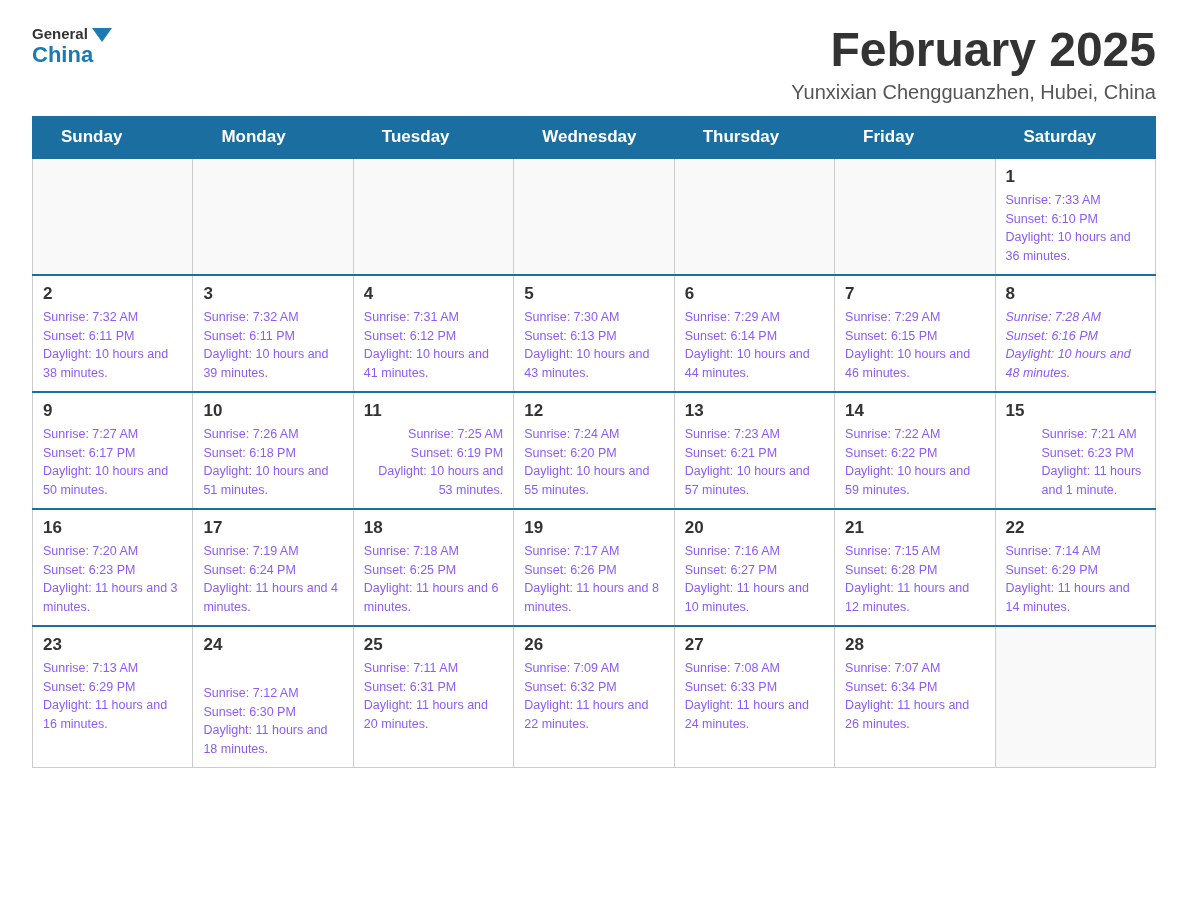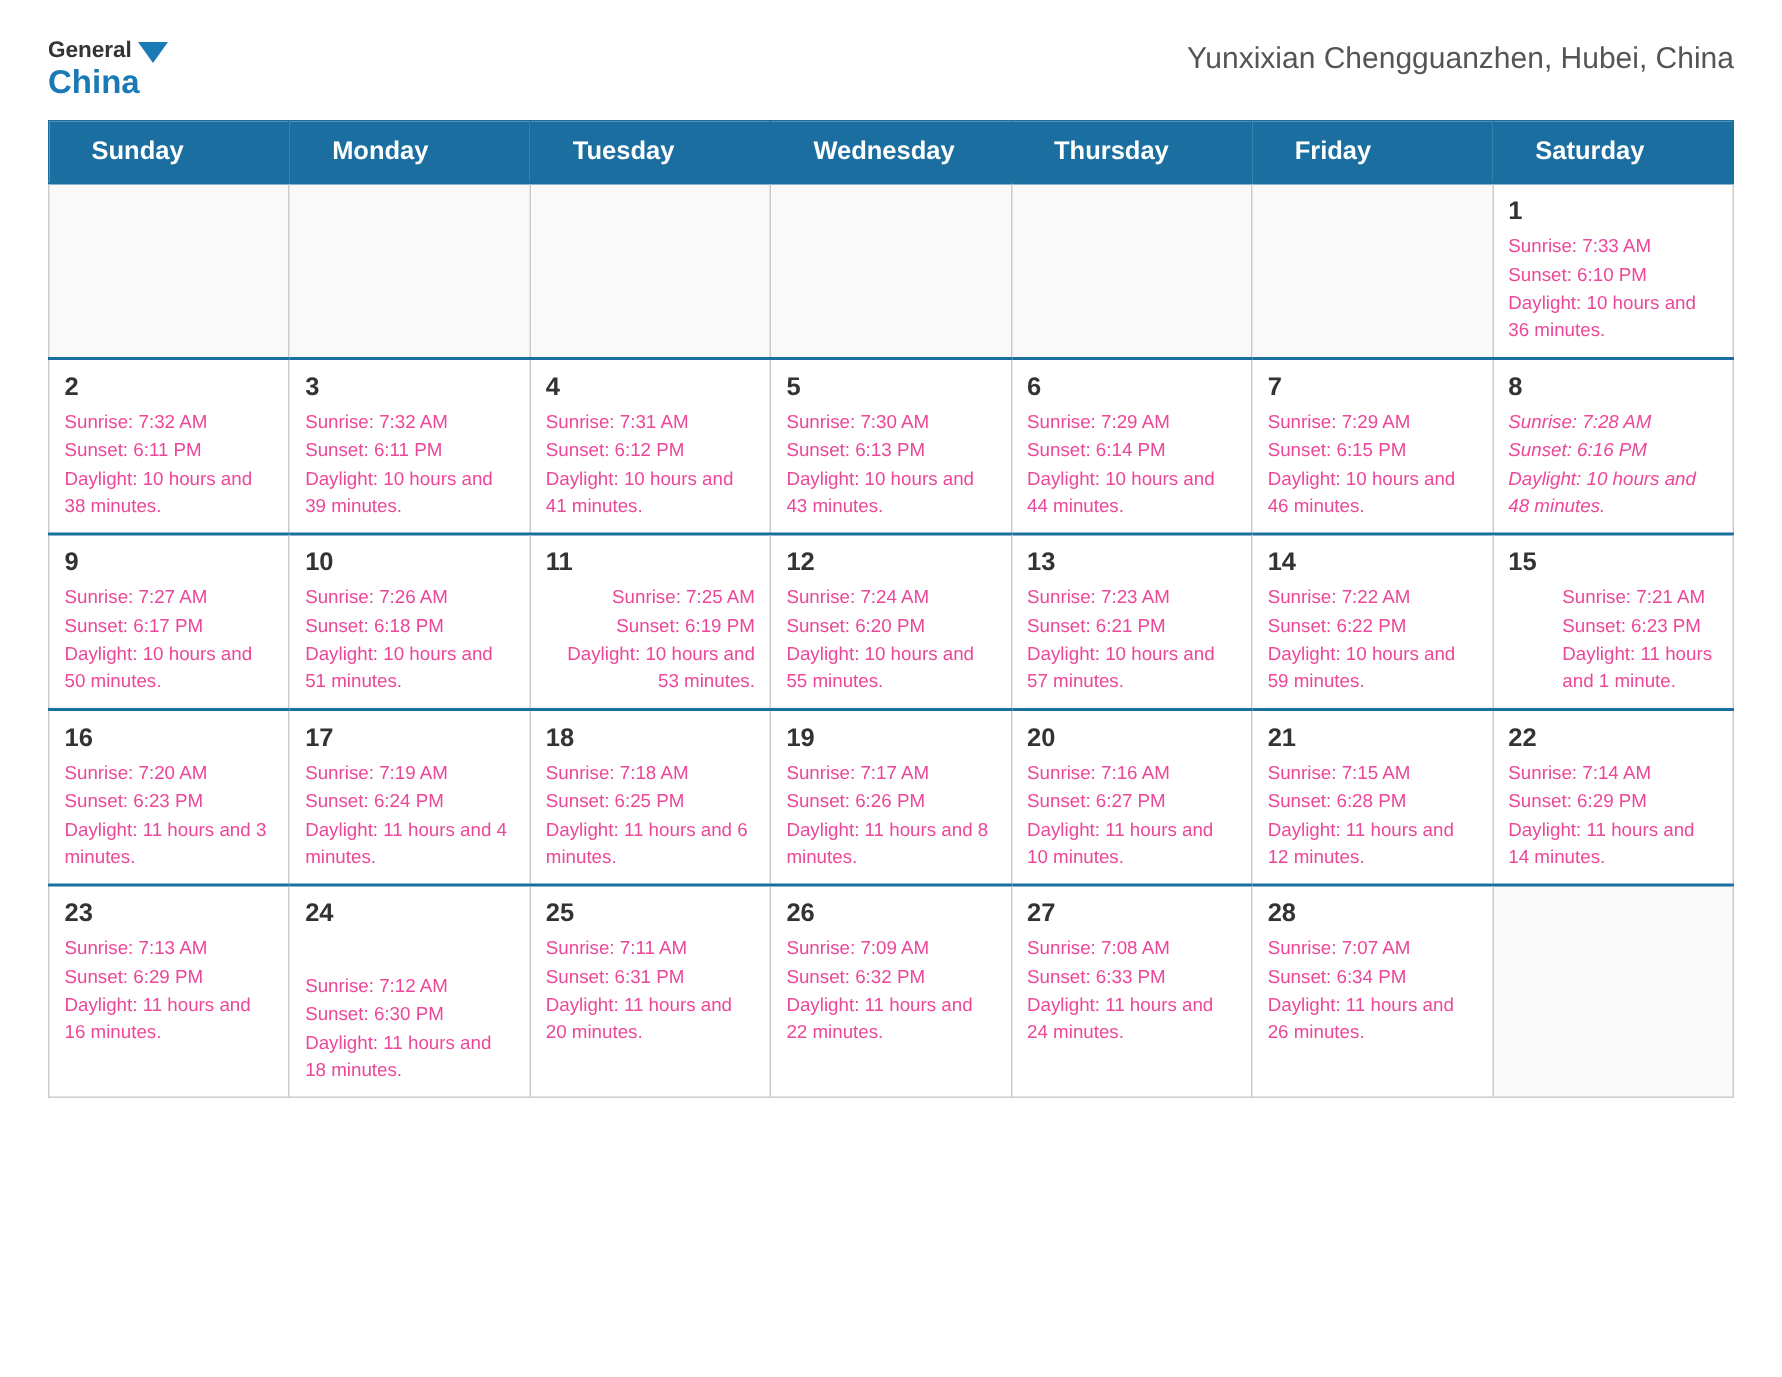--- a/index.html
+++ b/index.html
@@ -86,38 +86,39 @@
       border-top: 2px solid #1a6fa0;
     }
     .day-number {
       font-size: 17px;
       font-weight: bold;
       margin-bottom: 4px;
     }
     .day-info {
       font-size: 12.5px;
       line-height: 1.5;
-      color: #ec4899;
+      color: #8b5cf6;
     }
     .empty-cell {
       background: #f9f9f9;
     }
   </style>
 </head>
 <body>
 
 <div class="header">
   <div class="logo">
     <div class="logo-top">
       <span class="logo-general">General</span>
       <div class="logo-arrow"></div>
     </div>
     <span class="logo-blue">China</span>
   </div>
   <div class="title-block">
+    <div class="month-title">February 2025</div>
     <div class="location">Yunxixian Chengguanzhen, Hubei, China</div>
   </div>
 </div>
 
 <table class="calendar">
   <thead>
     <tr>
       <th>Sunday</th>
       <th>Monday</th>
       <th>Tuesday</th>

